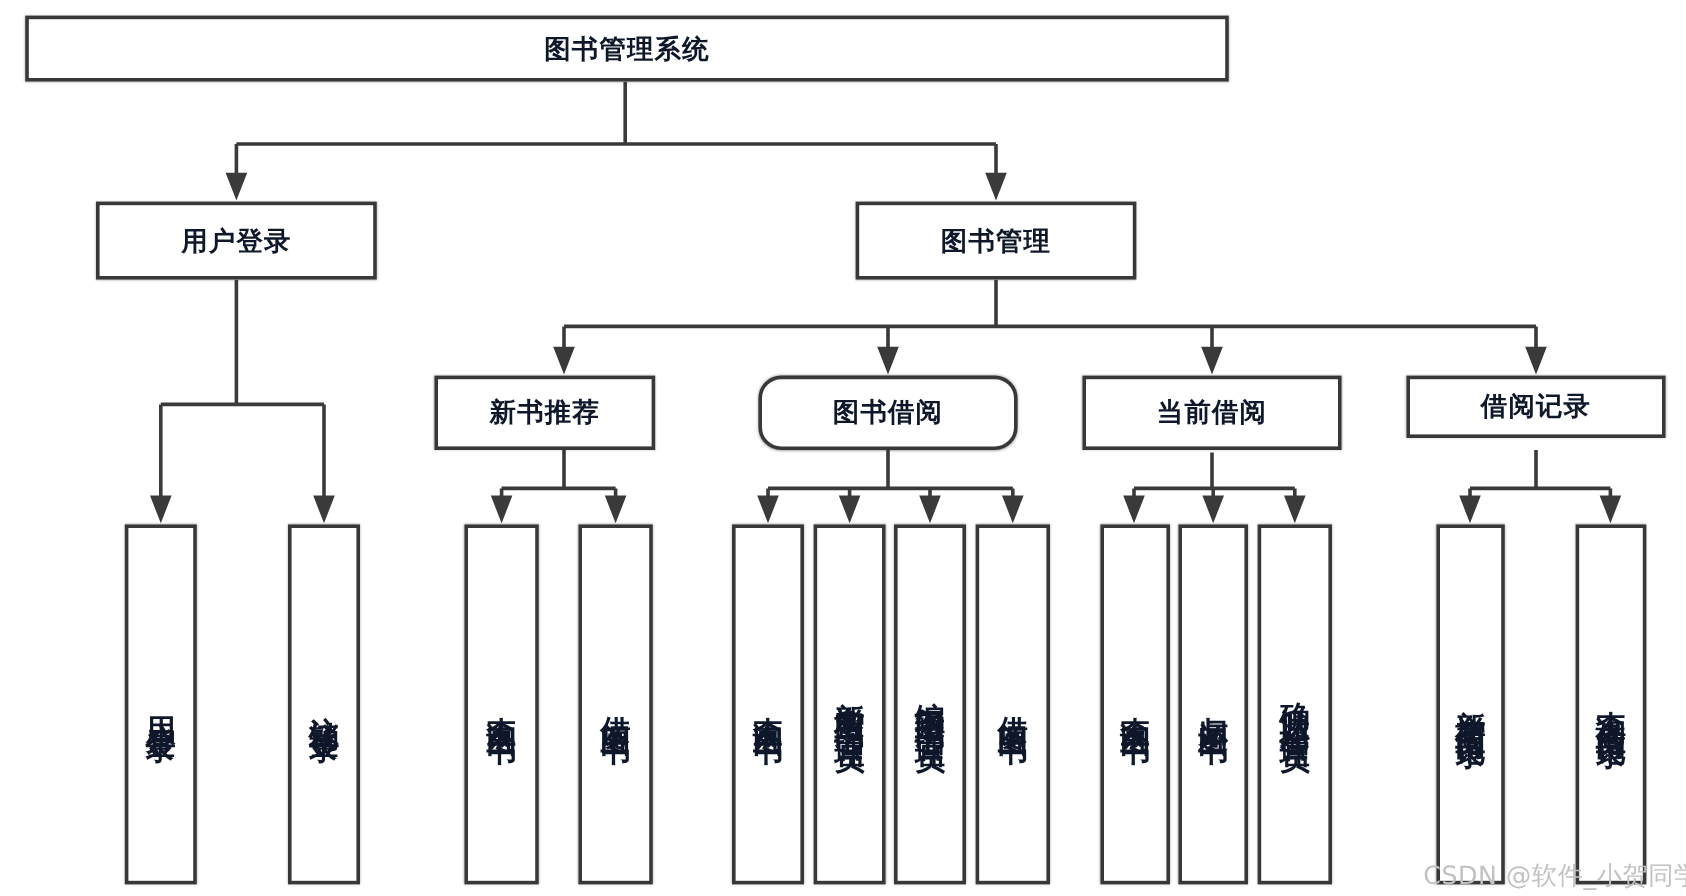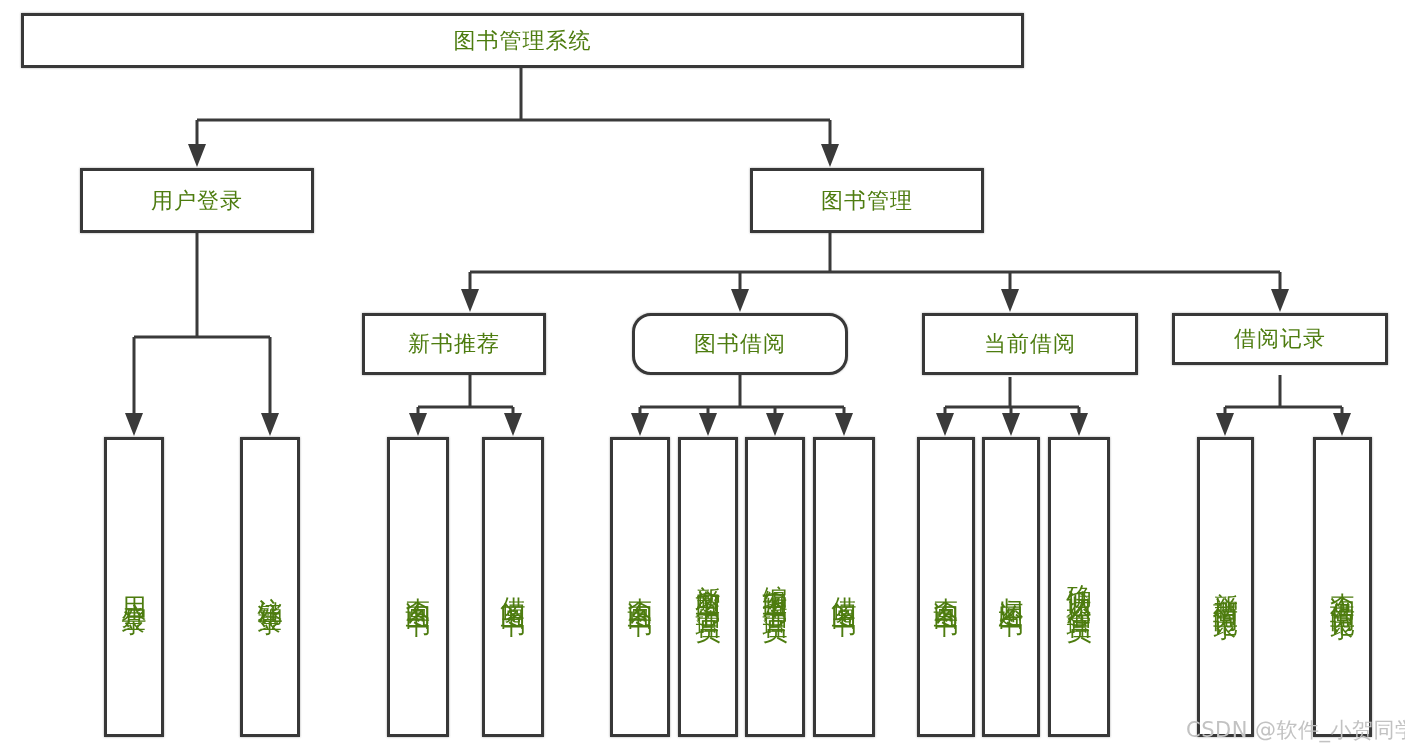--- a/index.html
+++ b/index.html
@@ -23,22 +23,23 @@
   }
   .box {
     position: absolute;
     box-sizing: border-box;
     background: #ffffff;
     border: 3px solid #383838;
     box-shadow: 0 0 2px rgba(60,60,60,0.45);
     display: flex;
     align-items: center;
     justify-content: center;
-    color: #4d7c0f;
+    color: #0f172a;
     z-index: 2;
+    font-weight: bold;
   }
   .box.h {
     font-size: 22px;
     letter-spacing: 1px;
     white-space: nowrap;
   }
   .box.v {
     writing-mode: vertical-rl;
     font-size: 25px;
     letter-spacing: 5px;
@@ -88,25 +89,25 @@
              M936 413 L954 413 L945 436 Z
              M1002 413 L1020 413 L1011 436 Z
              M1070 413 L1088 413 L1079 436 Z
              M1216 413 L1234 413 L1225 436 Z
              M1333 413 L1351 413 L1342 436 Z"></path>
   </svg>
 
   <div class="box h" style="left:21px; top:13px; width:1003px; height:55px;">图书管理系统</div>
 
   <div class="box h" style="left:80px; top:168px; width:234px; height:65px;">用户登录</div>
-  <div class="box h" style="left:713px; top:168px; width:234px; height:65px;margin-left:37px;">图书管理</div>
+  <div class="box h" style="left:713px; top:168px; width:234px; height:65px;">图书管理</div>
 
   <div class="box h" style="left:362px; top:313px; width:184px; height:62px;">新书推荐</div>
   <div class="box h" style="left:632px; top:313px; width:216px; height:62px;border-radius:19px;">图书借阅</div>
-  <div class="box h" style="left:902px; top:313px; width:216px; height:62px;margin-left:20px;">当前借阅</div>
+  <div class="box h" style="left:902px; top:313px; width:216px; height:62px;">当前借阅</div>
   <div class="box h" style="left:1172px; top:313px; width:216px; height:52px;">借阅记录</div>
 
   <div class="box v" style="left:104px; top:437px; width:60px; height:300px;">用户登录</div>
   <div class="box v" style="left:240px; top:437px; width:60px; height:300px;">注销登录</div>
 
   <div class="box v" style="left:387px; top:437px; width:62px; height:300px;">查询图书</div>
   <div class="box v" style="left:482px; top:437px; width:62px; height:300px;">借阅图书</div>
 
   <div class="box v" style="left:610px; top:437px; width:60px; height:300px;">查询图书</div>
   <div class="box v" style="left:678px; top:437px; width:60px; height:300px;">新增图书（管理员）</div>

